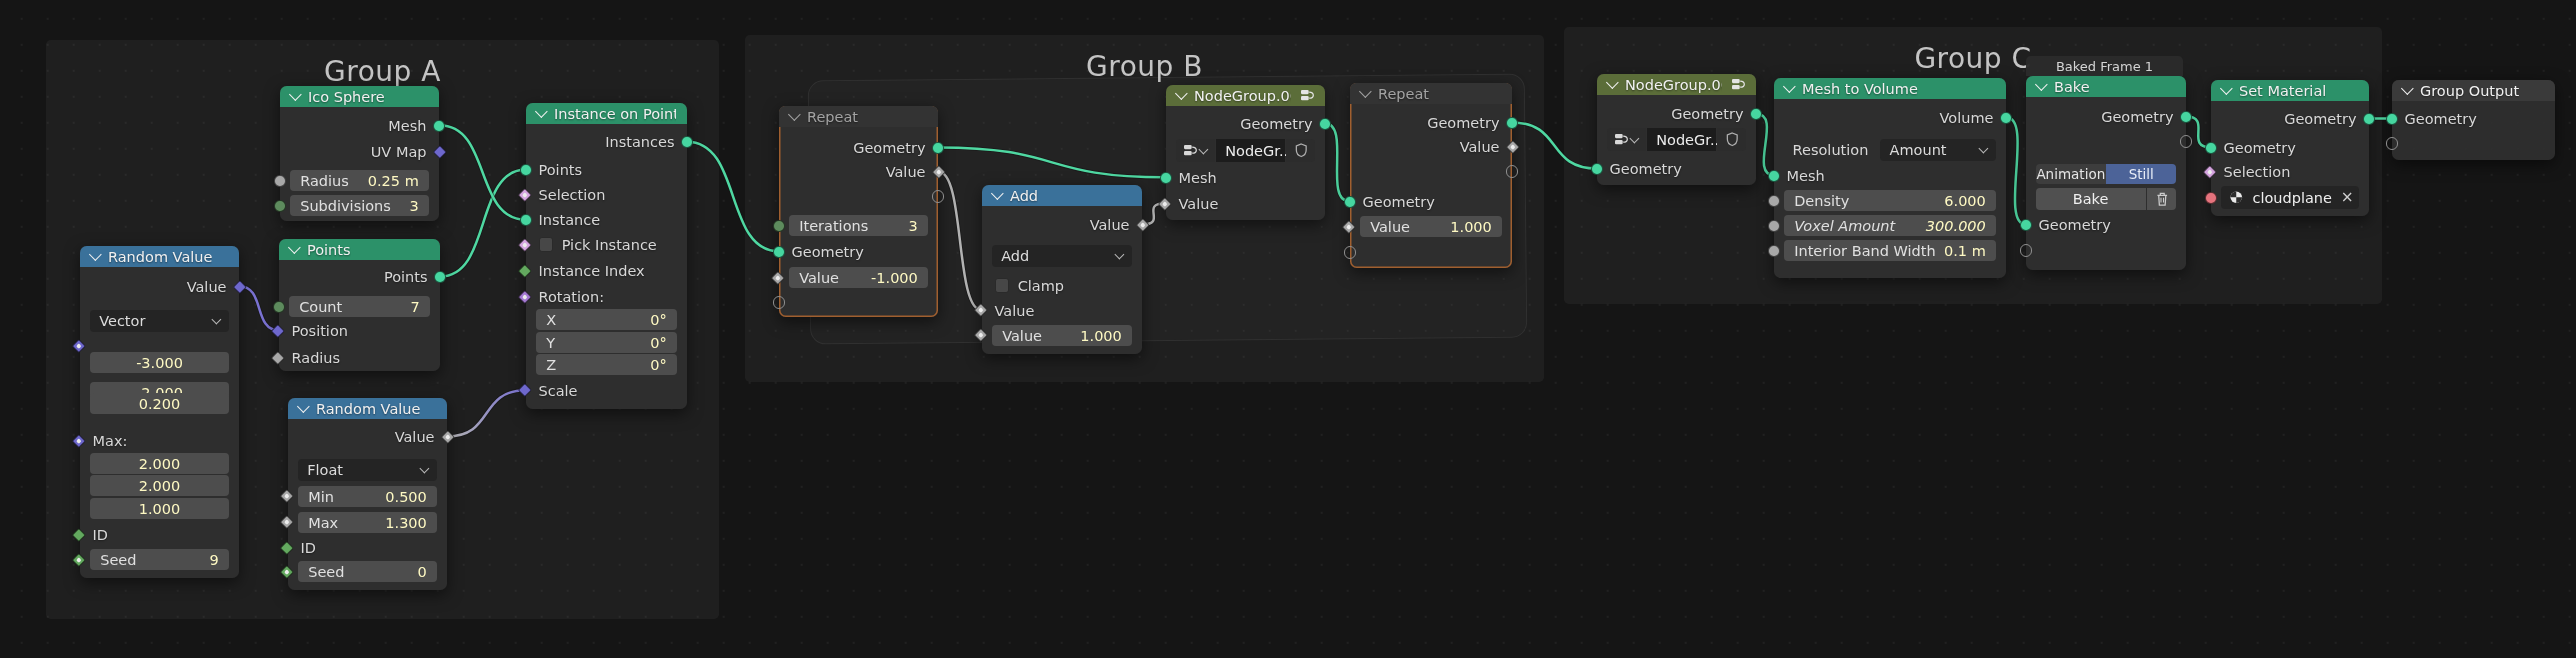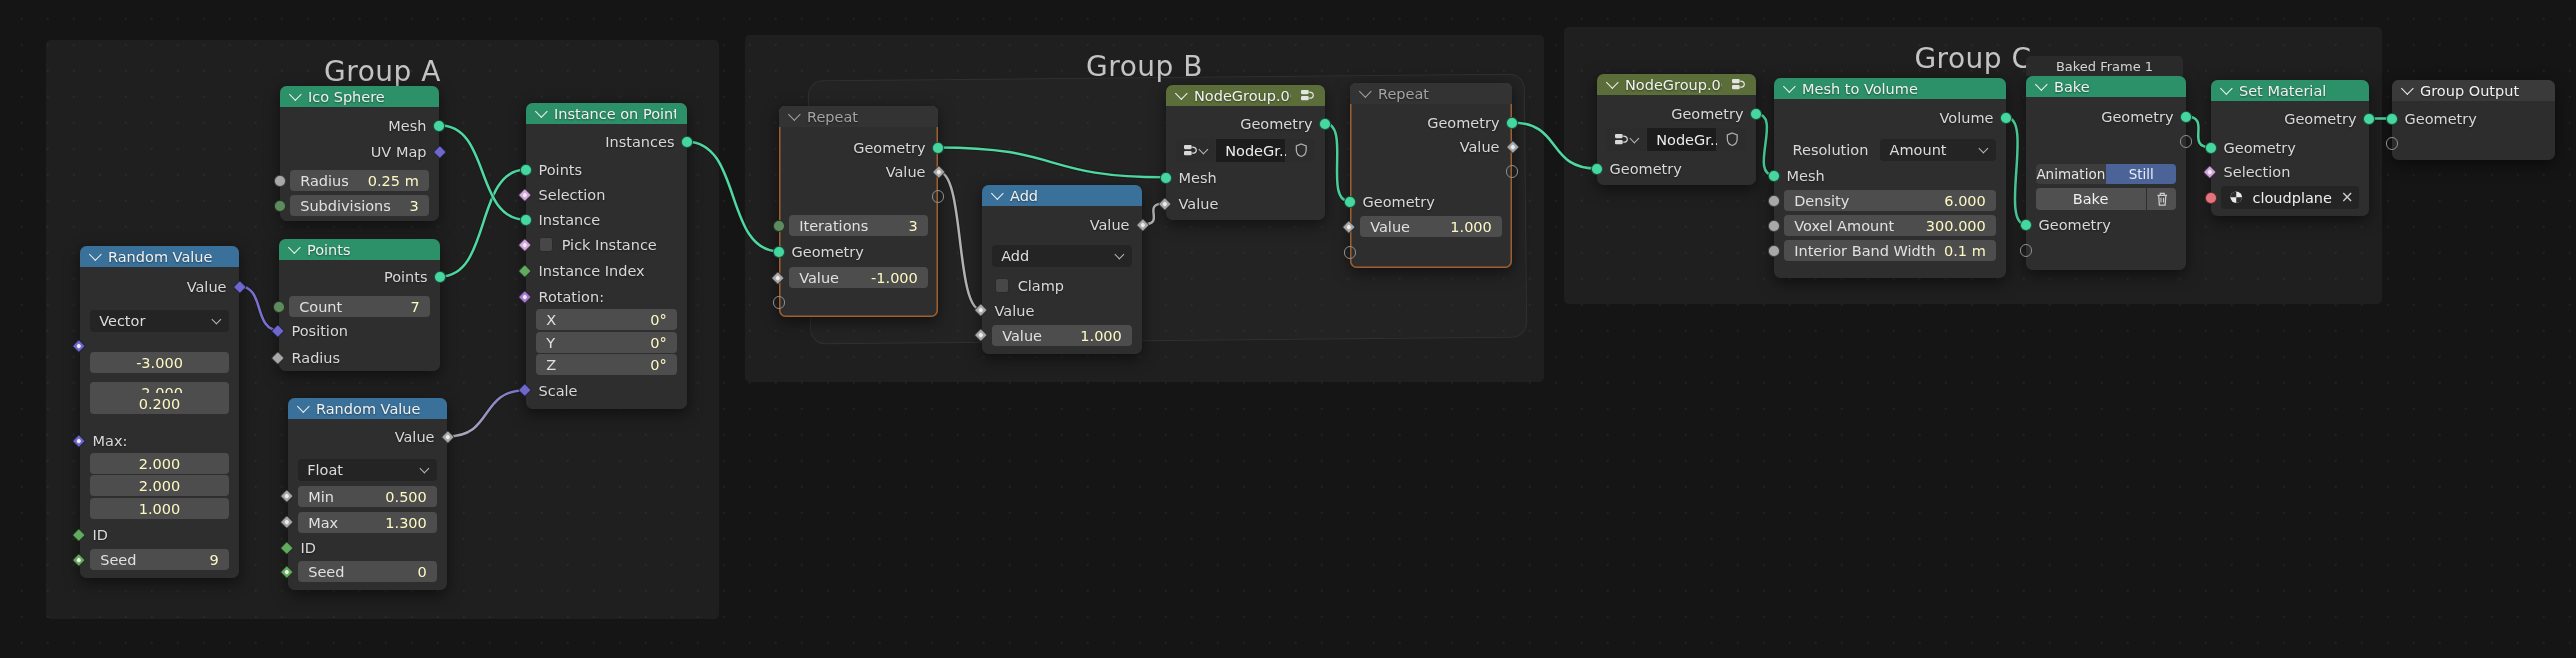--- a/index.html
+++ b/index.html
@@ -498,21 +498,21 @@
       <span class="sock l" style="background: rgb(70, 214, 160); top: 92px;"></span>
       <div class="row" style="top: 85px;">
         <span class="rlabel">Mesh</span>
       </div>
       <span class="sock l" style="background: rgb(168, 168, 168); top: 117px;"></span>
       <div class="fld" style="top: 112px;">
         <span class="lab">Density</span>
         <span class="val">6.000</span>
       </div>
       <span class="sock l" style="background: rgb(168, 168, 168); top: 142px;"></span>
-      <div class="fld" style="top: 137px;">
+      <div class="fld" style="top: 137px; font-style: italic;">
         <span class="lab">Voxel Amount</span>
         <span class="val">300.000</span>
       </div>
       <span class="sock l" style="background: rgb(168, 168, 168); top: 167px;"></span>
       <div class="fld" style="top: 162px;">
         <span class="lab">Interior Band Width</span>
         <span class="val">0.1 m</span>
       </div>
     </div>
     <div class="node" style="left: 2026px; top: 76px; width: 160px; height: 194px;">

